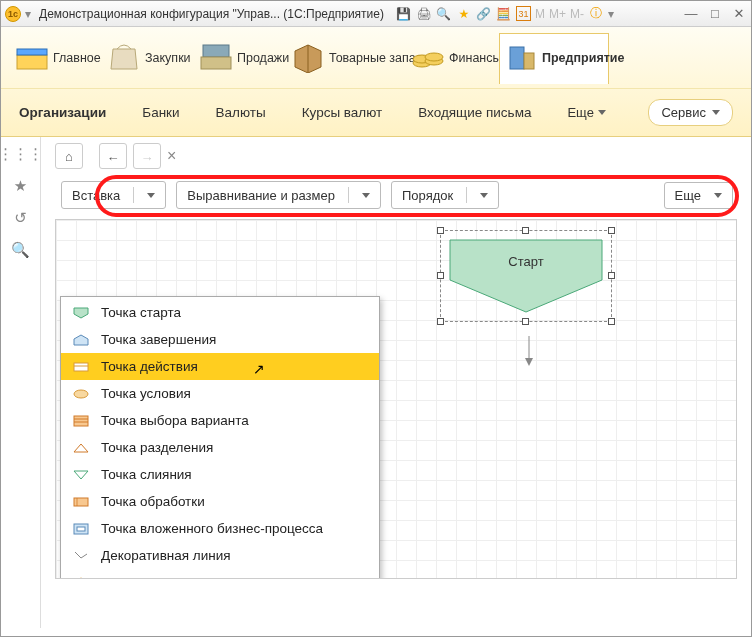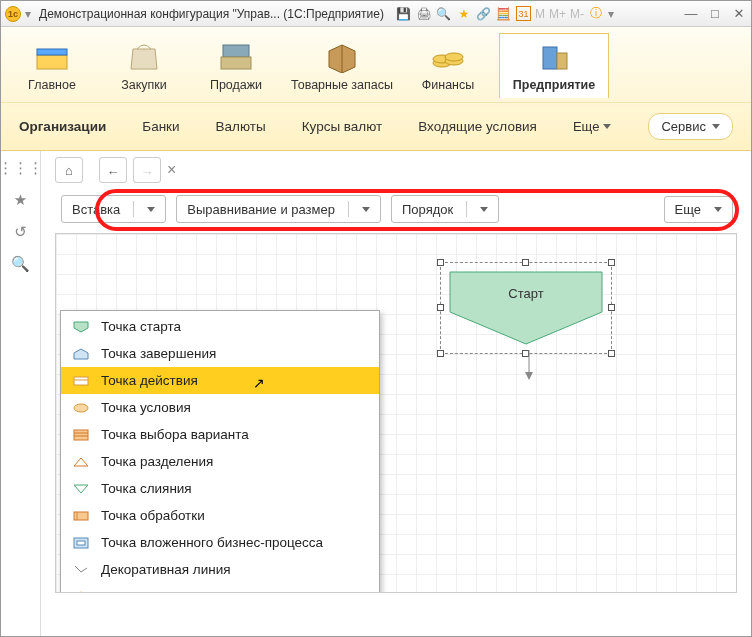--- a/index.html
+++ b/index.html
@@ -34,21 +34,21 @@
   .titlebar .spacer{flex:1;}
   .titlebar .win-btns{display:flex;gap:8px;align-items:center;}
   .titlebar .win-btn{width:16px;height:14px;color:#666;font-size:13px;text-align:center;line-height:13px;}
   .titlebar .mtxt{color:#bbb;font-size:12px;}
   
   .ribbon {
     background: linear-gradient(#fffdf3,#fff2c4);
     border-bottom:1px solid #e7cf7e;
   }
   .ribbon-main{display:flex;align-items:flex-end;padding:6px 10px 4px 10px;gap:10px;}
-  .ribbon-item{display:flex;flex-direction:column;align-items:center;width:82px;padding:4px 0 6px;}
+  .ribbon-item{display:flex;flex-direction:row;align-items:center;width:82px;padding:4px 0 6px;}
   .ribbon-item.sel{background:#fff;border:1px solid #e8c96a;border-bottom:none;font-weight:bold;}
   .ribbon-icon{width:42px;height:36px;margin-bottom:4px;display:flex;align-items:center;justify-content:center;}
   .ribbon-item span.lbl{font-size:12.5px;color:#333;white-space:nowrap;}
   .ribbon-item.wide{width:110px;}
   .ribbon-sub{display:flex;align-items:center;gap:36px;padding:10px 18px;border-top:1px solid #f3e5ac;}
   .ribbon-sub a{color:#333;text-decoration:none;font-size:13.5px;}
   .ribbon-sub a.bold{font-weight:bold;}
   .ribbon-sub .more{display:flex;align-items:center;gap:4px;}
   .ribbon-sub .srv-btn{margin-left:auto;border:1px solid #e7cf7e;background:#fff;padding:5px 12px;border-radius:12px;display:flex;align-items:center;gap:6px;}
   .arrow-dn{width:0;height:0;border-left:4px solid transparent;border-right:4px solid transparent;border-top:5px solid #666;}
@@ -65,21 +65,21 @@
   
   .oval{position:absolute;left:54px;top:38px;right:12px;height:42px;border:4px solid #ff1a1a;border-radius:22px;pointer-events:none;}
   .toolbar{display:flex;align-items:center;gap:10px;padding:8px 4px 8px 6px;margin-top:4px;}
   .tb-btn{border:1px solid #bbb;background:#fff;border-radius:3px;padding:5px 10px;display:flex;align-items:center;gap:13px;font-size:13px;color:#333;}
   .tb-btn .sep{width:1px;height:16px;background:#ccc;}
   .tb-spacer{flex:1;}
   
   .canvas-wrap{position:relative;border:1px solid #ccc;height:360px;margin-top:2px;overflow:hidden;}
   .grid{position:absolute;inset:0;background-image:linear-gradient(#eee 1px,transparent 1px),linear-gradient(90deg,#eee 1px,transparent 1px);background-size:20px 20px;}
   
-  .shape-box{position:absolute;left:390px;top:34px;width:160px;height:80px;}
+  .shape-box{position:absolute;left:390px;top:16px;width:160px;height:80px;}
   .sel-rect{position:absolute;inset:-6px;border:1px dashed #888;}
   .handle{position:absolute;width:7px;height:7px;background:#fff;border:1px solid #555;}
   .h-tl{left:-4px;top:-4px}.h-tr{right:-4px;top:-4px}.h-bl{left:-4px;bottom:-4px}.h-br{right:-4px;bottom:-4px}
   .h-tm{left:calc(50% - 4px);top:-4px}.h-bm{left:calc(50% - 4px);bottom:-4px}
   .h-ml{left:-4px;top:calc(50% - 4px)}.h-mr{right:-4px;top:calc(50% - 4px)}
   .start-svg{position:absolute;inset:0;}
   .shape-label{position:absolute;top:18px;left:0;right:0;text-align:center;color:#333;font-size:13px;}
   .conn-arrow{position:absolute;left:468px;top:116px;color:#888;}
   
   .dropdown{position:absolute;left:4px;top:76px;width:320px;background:#fff;border:1px solid #aaa;box-shadow:2px 3px 6px rgba(0,0,0,0.25);padding:2px 0;}
@@ -174,21 +174,21 @@
           </svg>
       </div>
       <span class="lbl">Предприятие</span>
     </div>
   </div>
   <div class="ribbon-sub">
     <a class="bold">Организации</a>
     <a>Банки</a>
     <a>Валюты</a>
     <a>Курсы валют</a>
-    <a>Входящие условия</a>
+    <a>Входящие письма</a>
     <div class="more">
       <span>Еще</span>
       <span class="arrow-dn"></span>
     </div>
     <div class="srv-btn">
       <span>Сервис</span>
       <span class="arrow-dn"></span>
     </div>
   </div>
 </div>

